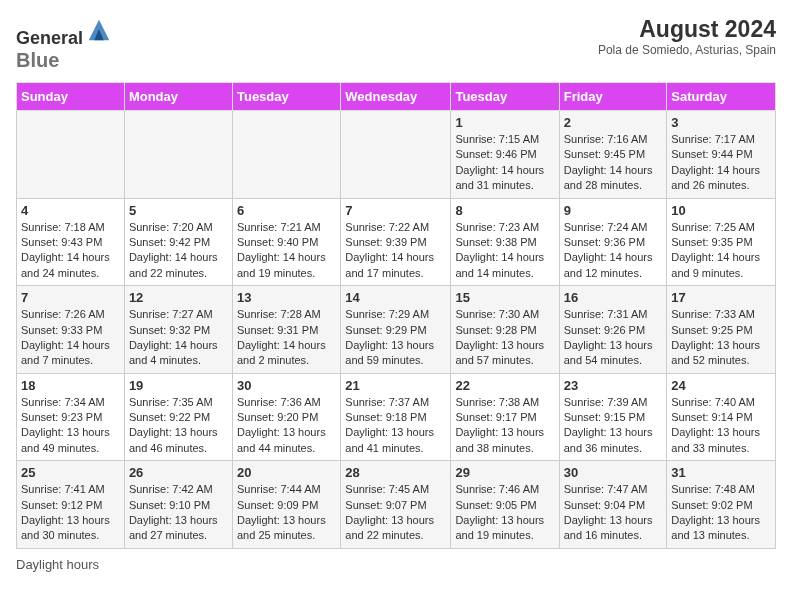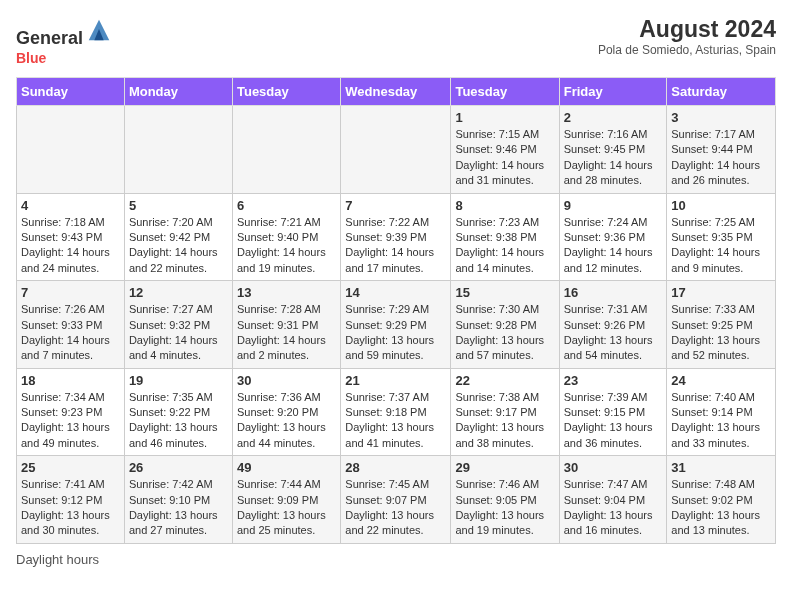--- a/index.html
+++ b/index.html
@@ -36,21 +36,21 @@
     .subtitle {
       font-size: 12px;
       color: #555;
     }
     table {
       width: 100%;
       border-collapse: collapse;
       font-size: 11px;
     }
     thead tr th {
-      background-color: #8b5cf6;
+      background-color: #d946ef;
       color: #fff;
       padding: 6px 4px;
       text-align: left;
       font-size: 13px;
       font-weight: bold;
       border: 1px solid #ddd;
     }
     tbody tr td {
       border: 1px solid #ccc;
       vertical-align: top;
@@ -83,21 +83,21 @@
 </head>
 <body>
 
 <div class="header-section">
   <div class="logo">
     <div>
       <span style="font-size:18px;font-weight:bold;color:#333;">General</span><svg class="logo-icon" viewBox="0 0 30 30" xmlns="http://www.w3.org/2000/svg">
         <polygon points="4,26 15,4 26,26" fill="#2e75b6" opacity="0.85"></polygon>
         <polygon points="10,26 15,14 20,26" fill="#1a4f8a"></polygon>
       </svg><br>
-      <span style="font-size:14px;font-weight:bold;color:#ef4444;">Blue</span>
+      <span style="font-size:20px;font-weight:bold;color:#737373;">Blue</span>
     </div>
   </div>
   <div class="title-section">
     <div class="main-title">August 2024</div>
     <div class="subtitle">Pola de Somiedo, Asturias, Spain</div>
   </div>
 </div>
 
 <table>
   <thead>
@@ -223,21 +223,21 @@
       <tr>
         <td>
           <span class="day-number">25</span>
           <div class="day-info">Sunrise: 7:41 AM<br>Sunset: 9:12 PM<br>Daylight: 13 hours and 30 minutes.</div>
         </td>
         <td>
           <span class="day-number">26</span>
           <div class="day-info">Sunrise: 7:42 AM<br>Sunset: 9:10 PM<br>Daylight: 13 hours and 27 minutes.</div>
         </td>
         <td>
-          <span class="day-number">49</span>
+          <span class="day-number">20</span>
           <div class="day-info">Sunrise: 7:44 AM<br>Sunset: 9:09 PM<br>Daylight: 13 hours and 25 minutes.</div>
         </td>
         <td>
           <span class="day-number">28</span>
           <div class="day-info">Sunrise: 7:45 AM<br>Sunset: 9:07 PM<br>Daylight: 13 hours and 22 minutes.</div>
         </td>
         <td>
           <span class="day-number">29</span>
           <div class="day-info">Sunrise: 7:46 AM<br>Sunset: 9:05 PM<br>Daylight: 13 hours and 19 minutes.</div>
         </td>

